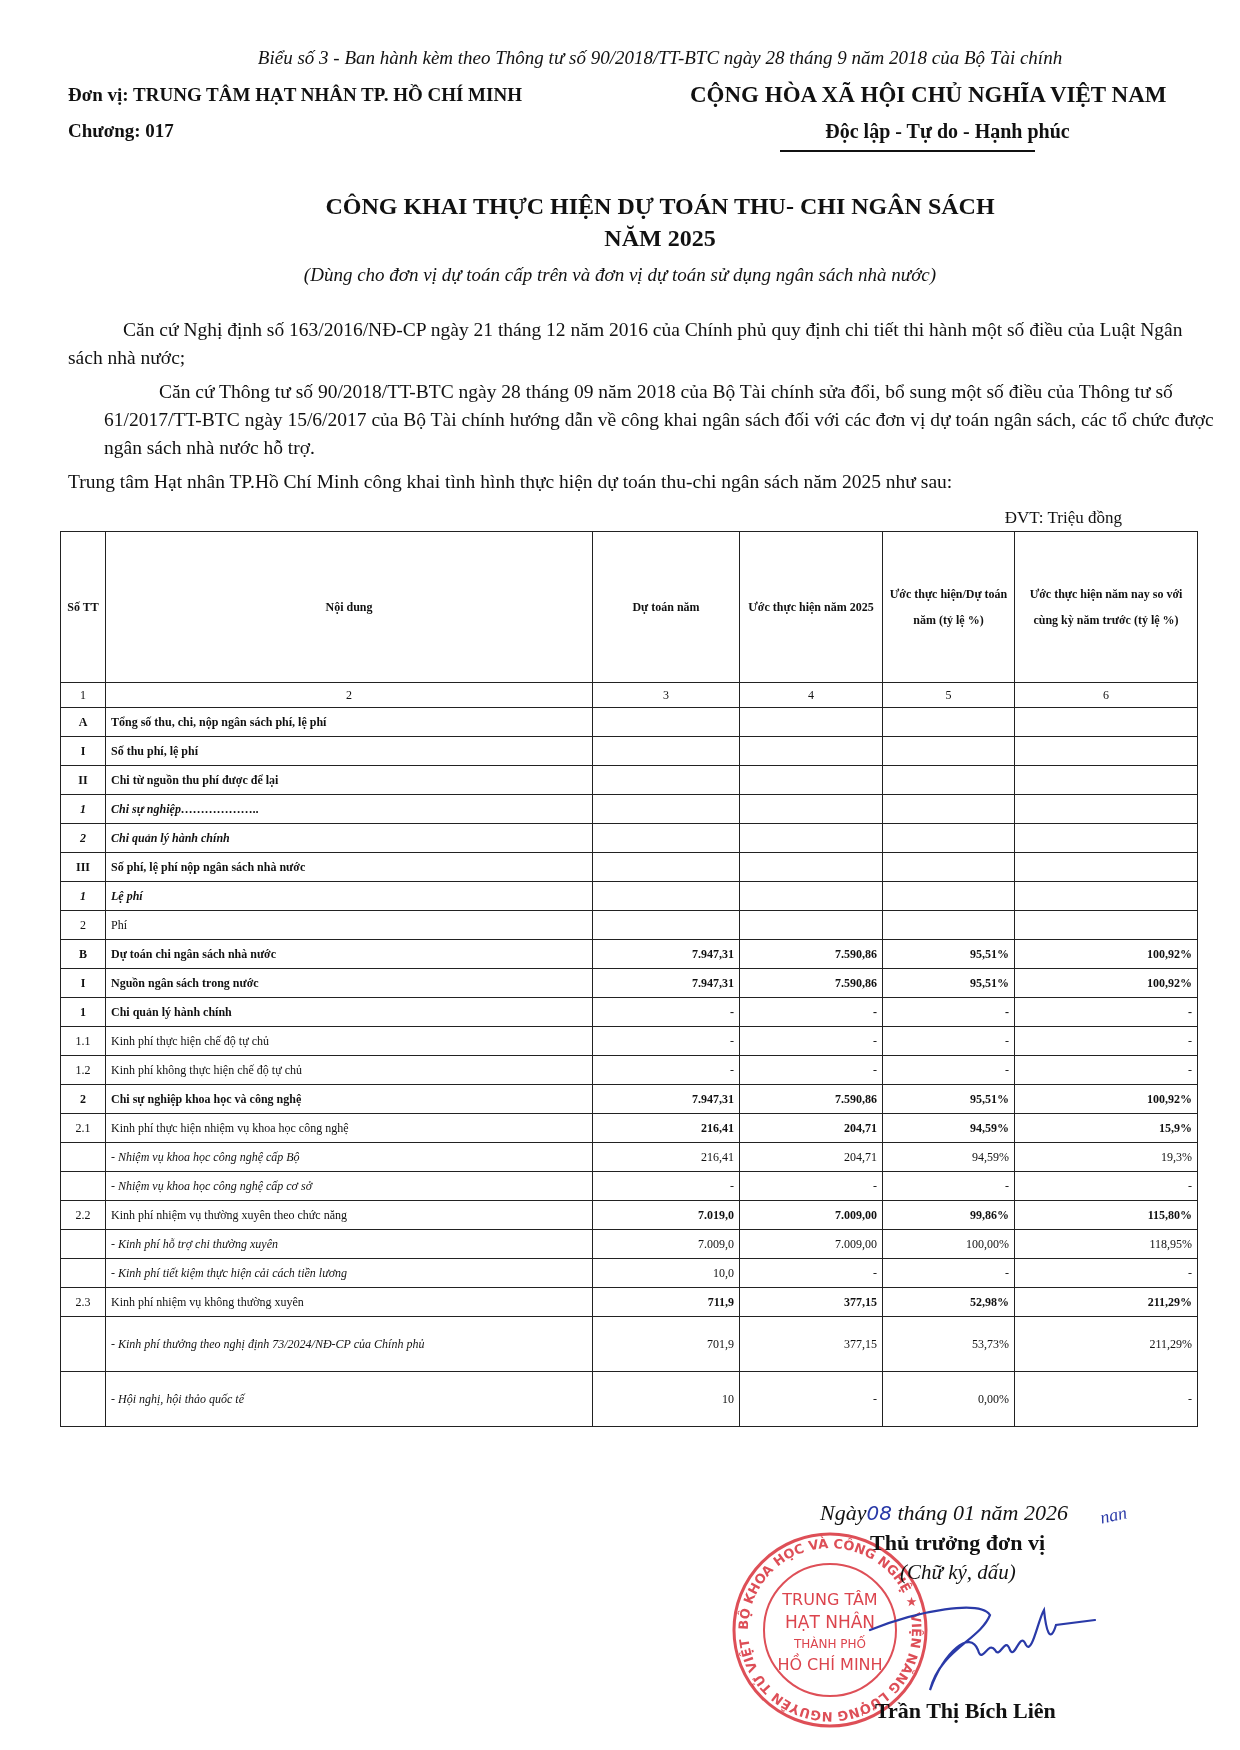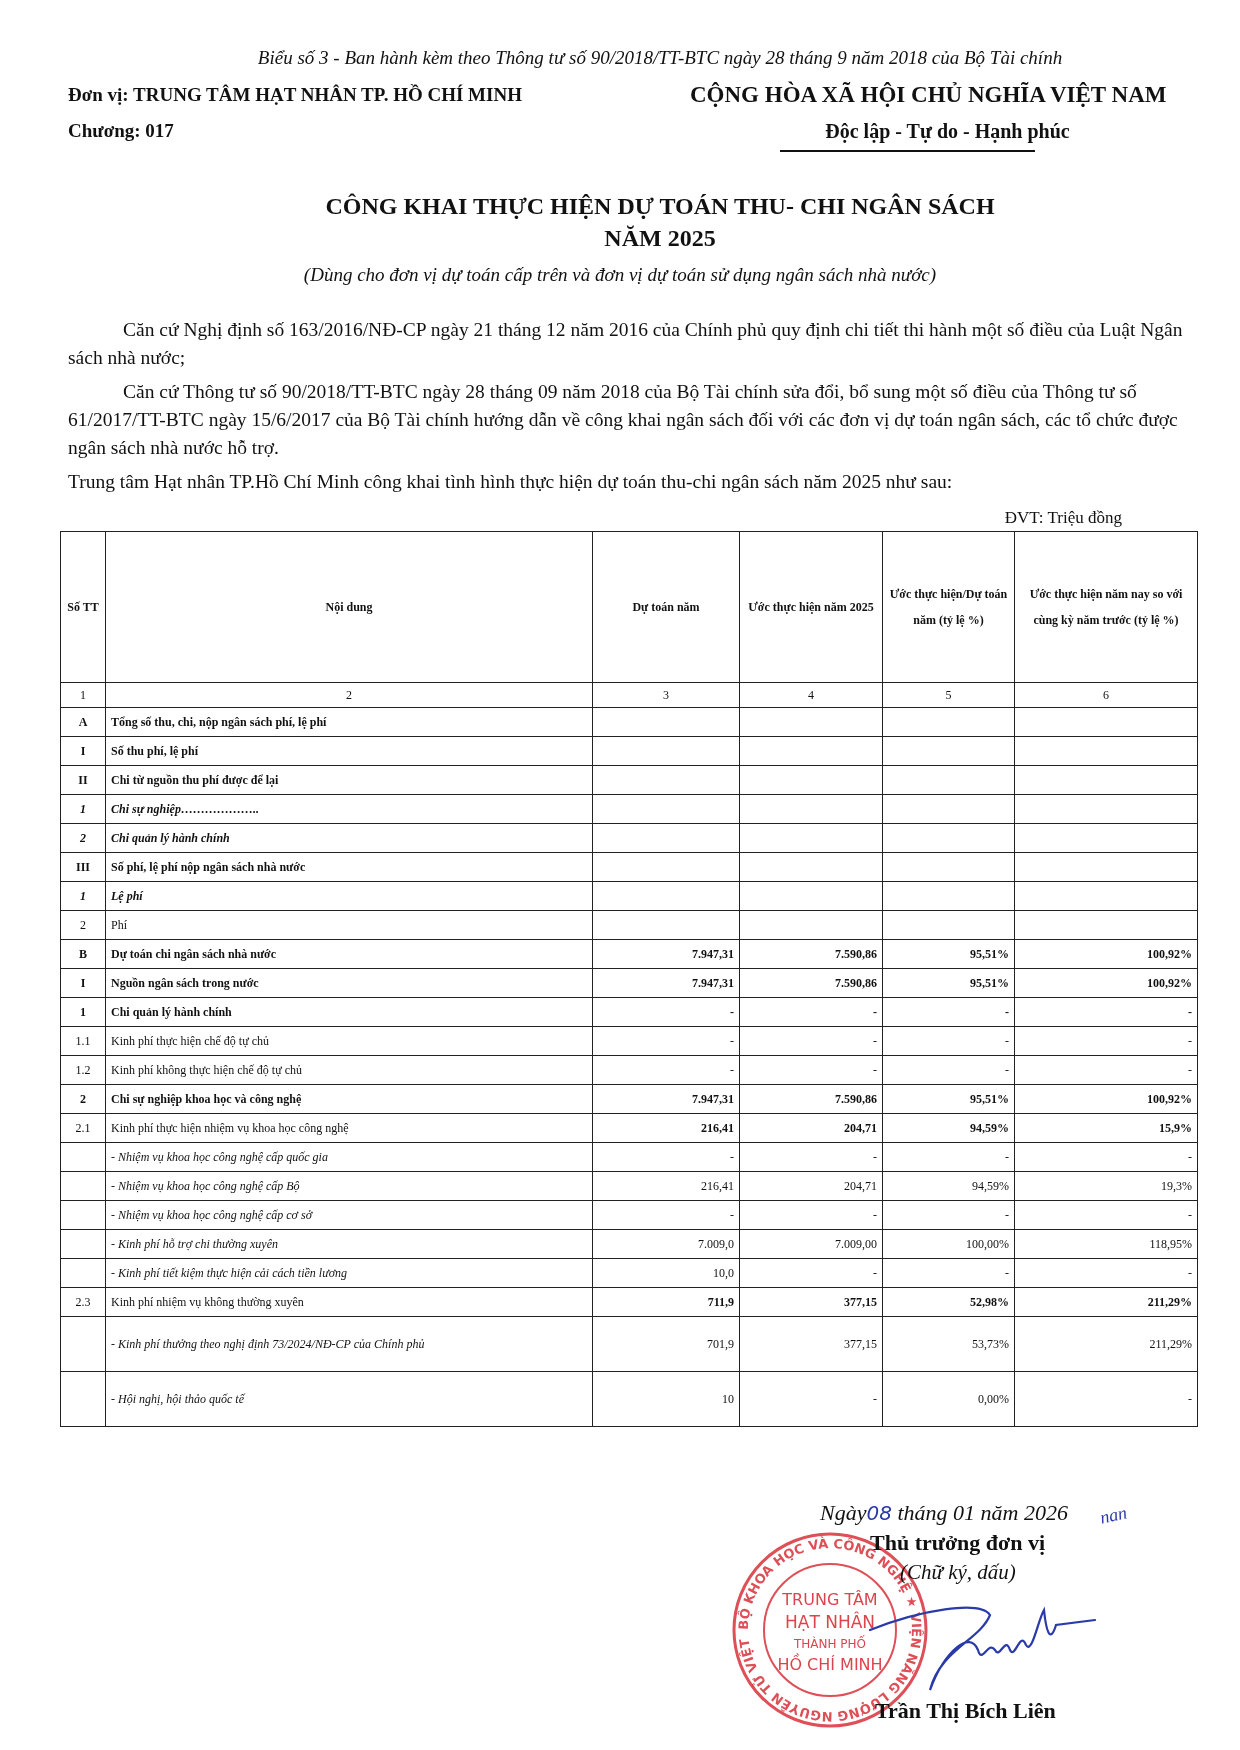--- a/index.html
+++ b/index.html
@@ -15,21 +15,21 @@
   .unit-name { left: 68px; top: 84px; font-weight: bold; font-size: 19px; }
   .chapter { left: 68px; top: 120px; font-weight: bold; font-size: 19px; }
   .nation { left: 690px; top: 82px; font-weight: bold; font-size: 23px; }
   .motto { left: 690px; width: 515px; text-align: center; top: 120px; font-weight: bold; font-size: 20px; }
   .motto-line { left: 780px; width: 255px; top: 150px; height: 0; border-top: 2px solid #111; }
   .title { left: 0; width: 1240px; text-align: center; top: 190px; font-weight: bold; font-size: 24px; line-height: 32px; padding-left: 40px; }
   .subtitle { left: 0; width: 1240px; text-align: center; top: 264px; font-style: italic; font-size: 19px; }
   .para { left: 68px; width: 1120px; font-size: 19.5px; line-height: 28px; text-align: left; }
   .para.indent { text-indent: 55px; }
   .p1 { top: 316px; }
-  .p2 { top: 378px; }
+  .p2 { top: 378px; margin-left: 36px; }
   .p3 { top: 468px; }
   .unit-label { right: 118px; top: 508px; font-size: 17px; }
 
   table.budget {
     position: absolute; left: 60px; top: 531px; width: 1137px;
     border-collapse: collapse; table-layout: fixed; font-size: 12px;
   }
   table.budget td, table.budget th {
     border: 1.5px solid #222; padding: 0 5px; line-height: 24px; vertical-align: middle;
   }
@@ -216,41 +216,41 @@
       <tr class="r">
         <td class="c-stt">2.1</td>
         <td>Kinh phí thực hiện nhiệm vụ khoa học công nghệ</td>
         <td class="c-num b">216,41</td>
         <td class="c-num b">204,71</td>
         <td class="c-num b">94,59%</td>
         <td class="c-num b">15,9%</td>
       </tr>
       <tr class="r">
         <td class="c-stt i"></td>
-        <td class="i">- Nhiệm vụ khoa học công nghệ cấp quốc gia</td>
-        <td class="c-num">-</td>
-        <td class="c-num">-</td>
-        <td class="c-num">-</td>
-        <td class="c-num">-</td>
-      </tr>
-      <tr class="r">
-        <td class="c-stt i"></td>
         <td class="i">- Nhiệm vụ khoa học công nghệ cấp Bộ</td>
         <td class="c-num">216,41</td>
         <td class="c-num">204,71</td>
         <td class="c-num">94,59%</td>
         <td class="c-num">19,3%</td>
       </tr>
       <tr class="r">
         <td class="c-stt i"></td>
         <td class="i">- Nhiệm vụ khoa học công nghệ cấp cơ sở</td>
         <td class="c-num">-</td>
         <td class="c-num">-</td>
         <td class="c-num">-</td>
         <td class="c-num">-</td>
+      </tr>
+      <tr class="r">
+        <td class="c-stt">2.2</td>
+        <td>Kinh phí nhiệm vụ thường xuyên theo chức năng</td>
+        <td class="c-num b">7.019,0</td>
+        <td class="c-num b">7.009,00</td>
+        <td class="c-num b">99,86%</td>
+        <td class="c-num b">115,80%</td>
       </tr>
       <tr class="r">
         <td class="c-stt i"></td>
         <td class="i">- Kinh phí hỗ trợ chi thường xuyên</td>
         <td class="c-num">7.009,0</td>
         <td class="c-num">7.009,00</td>
         <td class="c-num">100,00%</td>
         <td class="c-num">118,95%</td>
       </tr>
       <tr class="r">

